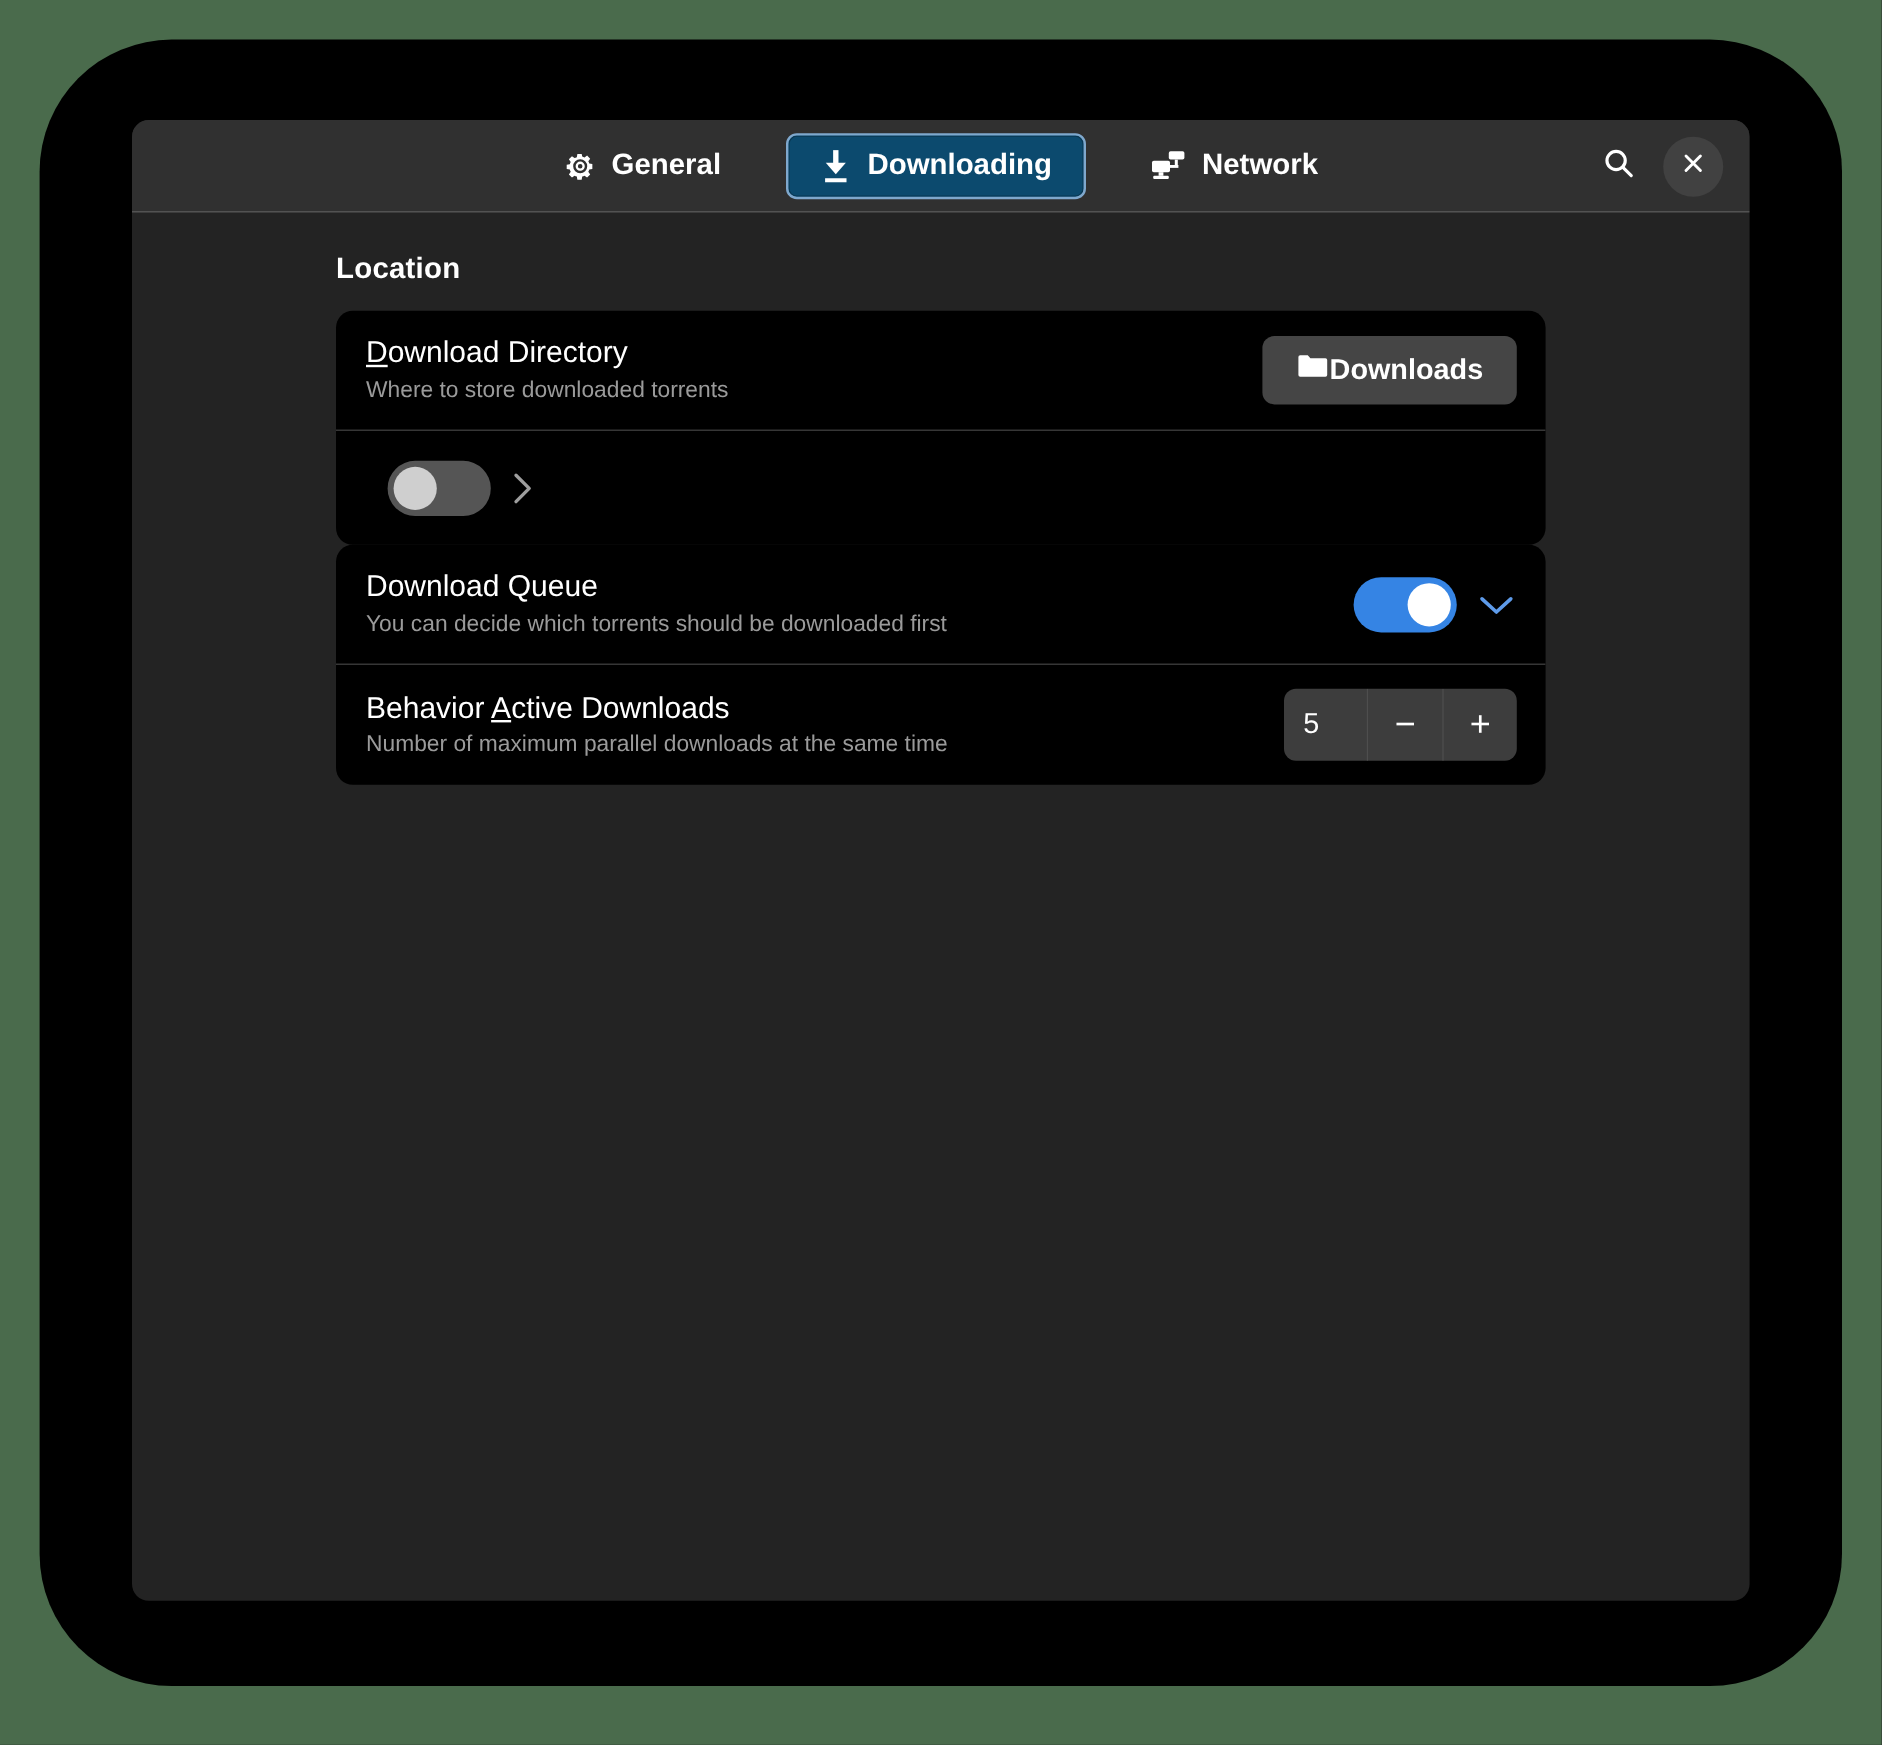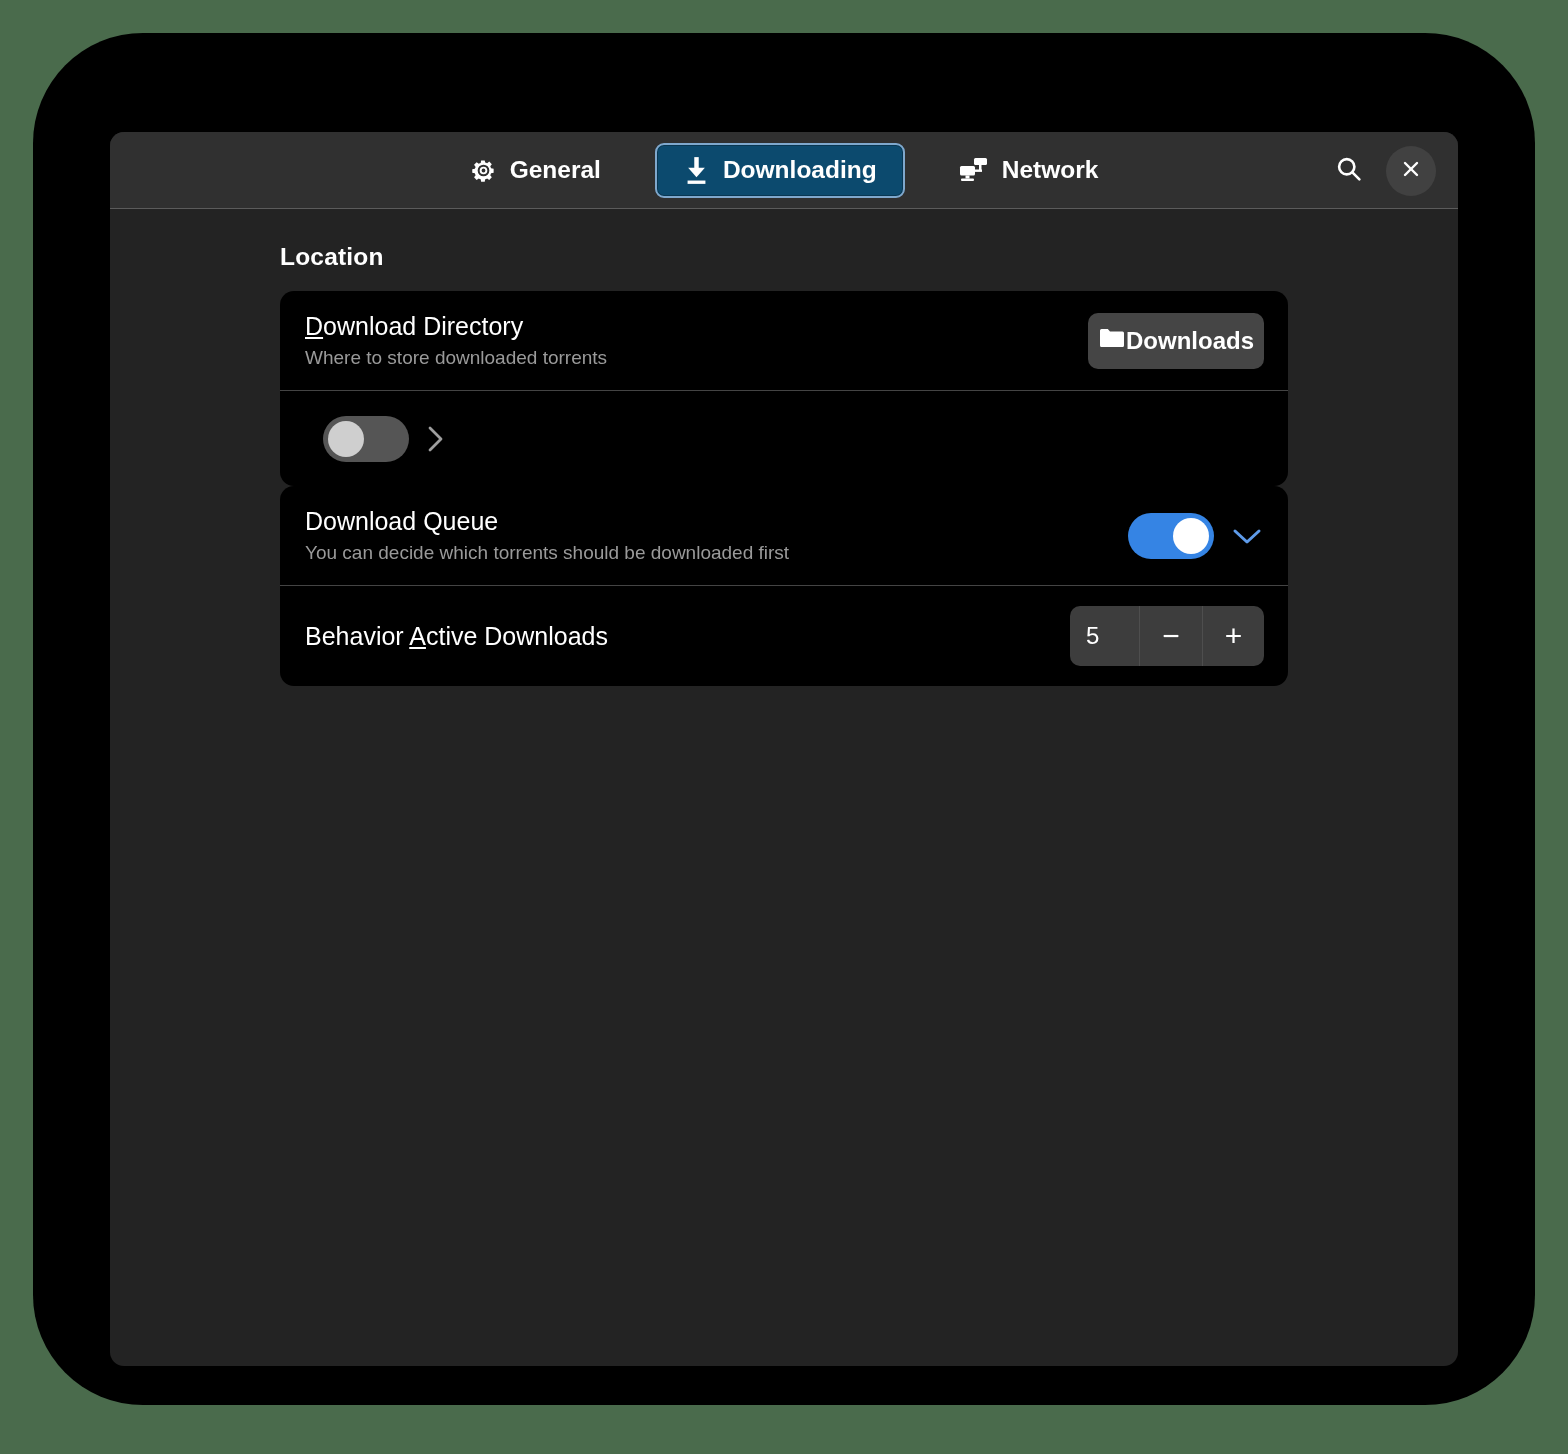--- a/index.html
+++ b/index.html
@@ -32,21 +32,20 @@
     position: absolute;
     left: 110px;
     top: 100px;
     width: 1348px;
     height: 1234px;
     background: #232323;
     border-radius: 14px;
     overflow: hidden;
     display: flex;
     flex-direction: column;
-    margin-top: 32px;
   }
 
   
   #headerbar {
     position: relative;
     height: 77px;
     flex: 0 0 77px;
     background: #303030;
     border-bottom: 1px solid #5b5b5b;
     display: flex;
@@ -159,21 +158,21 @@
     margin-left: 18px;
   }
 
   
   #download-dir-button {
     display: flex;
     align-items: center;
     background: #454545;
     border: none;
     border-radius: 10px;
-    padding: 14px 10px;
+    padding: 14px 28px;
     color: #ffffff;
     font-size: 24px;
     font-weight: bold;
     cursor: pointer;
     font-family: inherit;
   }
 
   
   .switch {
     position: relative;
@@ -353,20 +352,21 @@
             <svg width="34" height="24" viewBox="0 0 34 24" fill="none" stroke="#5e9bea" stroke-width="3" stroke-linecap="round" stroke-linejoin="round">
               <polyline points="5,7 17,18 29,7"></polyline>
             </svg>
           </div>
         </div>
       </div>
 
       <div class="row">
         <div class="row-text">
           <div class="row-title"><span>Behavior </span><span class="mn">A</span><span>ctive Downloads</span></div>
+          <div class="row-sub">Number of maximum parallel downloads at the same time</div>
         </div>
         <div class="row-ctl">
           <div id="max-active-spin">
             <div id="max-active-value">5</div>
             <button class="spin-btn" id="max-active-minus">−</button>
             <button class="spin-btn" id="max-active-plus">+</button>
           </div>
         </div>
       </div>
 

